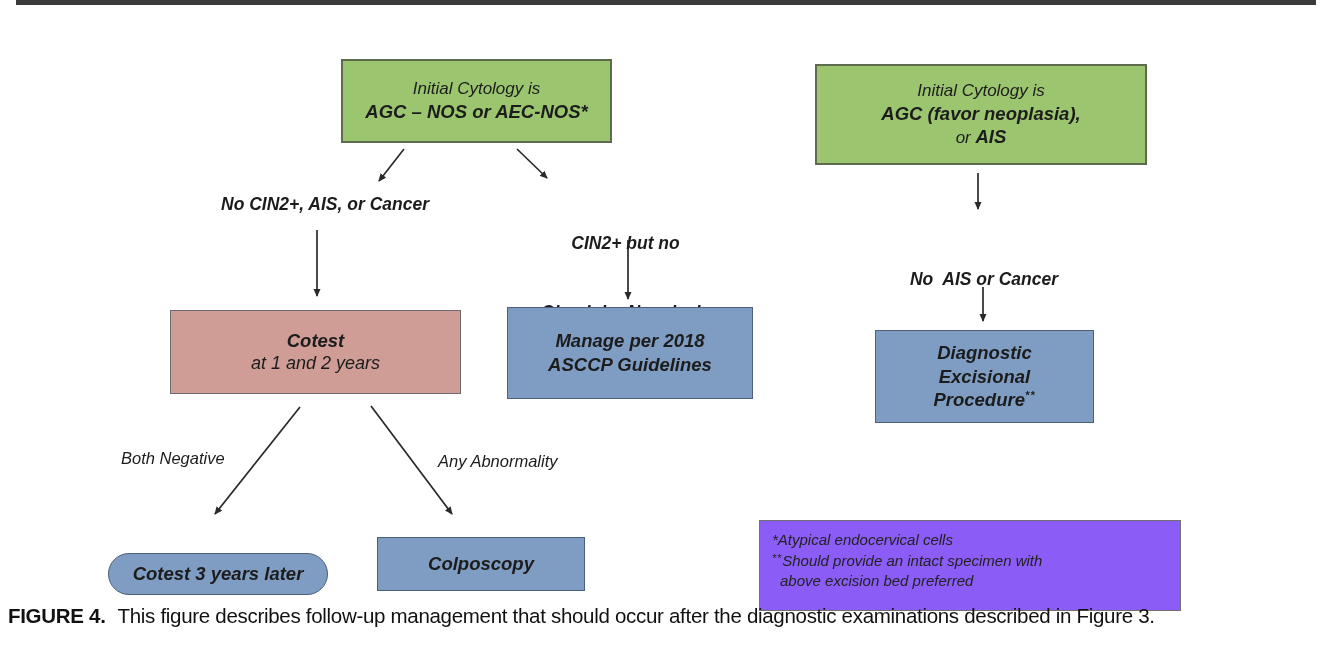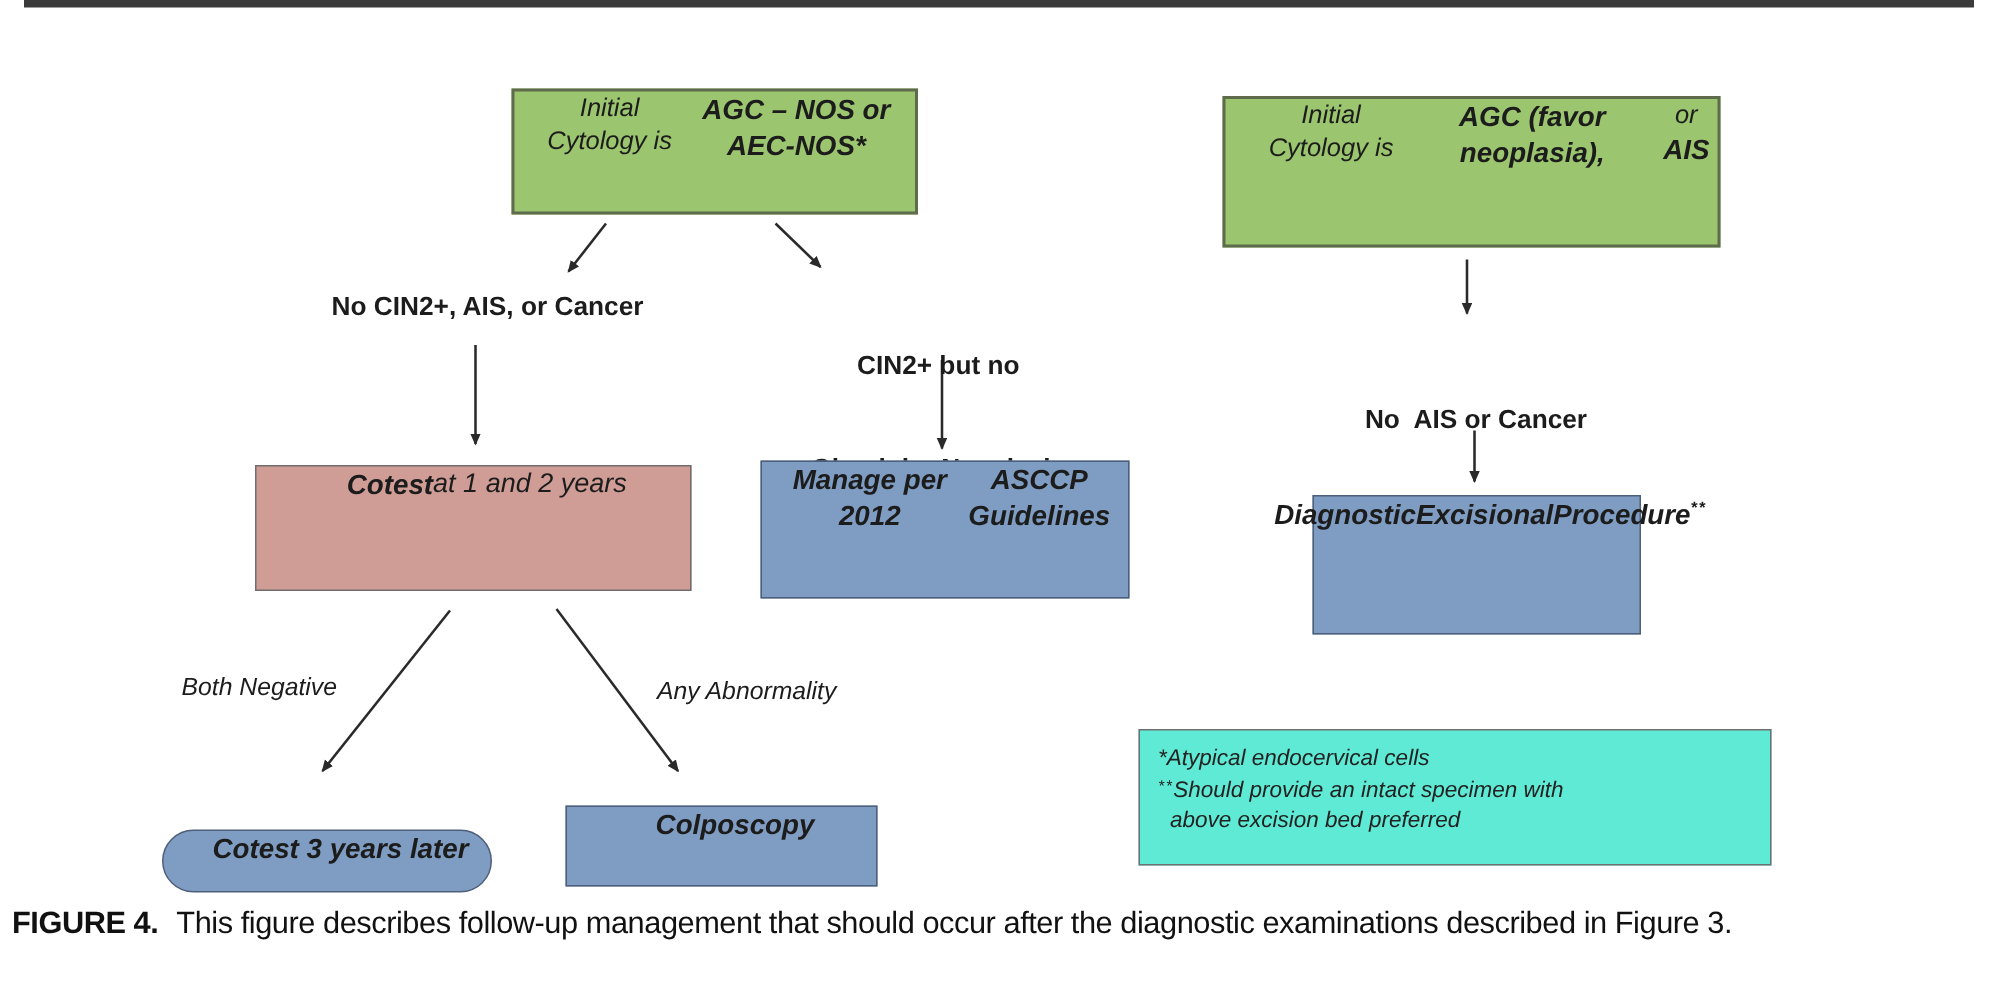--- a/index.html
+++ b/index.html
@@ -15,57 +15,57 @@
   .top-rule {
     position: absolute;
     left: 16px; top: 0; width: 1300px; height: 5px;
     background: #3b3b3b;
   }
   .arrow-layer { position: absolute; left: 0; top: 0; width: 1334px; height: 656px; }
 
   .node {
     position: absolute;
     display: flex;
-    flex-direction: row;
-    align-items: flex-start;
+    flex-direction: column;
+    align-items: center;
     justify-content: center;
     text-align: center;
     font-style: italic;
     line-height: 1.28;
     box-sizing: border-box;
-    padding-left: 18px;
   }
   .node-green { background: #9cc56f; border: 2px solid #5e6b4c; }
   .node-pink  { background: #cf9d96; border: 1.5px solid #6e6e6e; }
   .node-blue  { background: #7f9dc2; border: 1.5px solid #4e5f7b; }
 
   .t-reg  { font-size: 17px; font-weight: 400; }
   .t-bold { font-size: 18.5px; font-weight: 700; }
 
   .flow-label {
     position: absolute;
     text-align: center;
+    font-style: italic;
     font-weight: 700;
     font-size: 17.5px;
     line-height: 1.32;
     white-space: pre-wrap;
   }
   .edge-label {
     position: absolute;
     font-style: italic;
     font-weight: 400;
     font-size: 16.5px;
   }
 
   .supmark { font-size: 11px; font-weight: 700; vertical-align: 7px; letter-spacing: 1px; }
 
   .note-box {
     position: absolute;
-    left: 759px; top: 486px; width: 422px; height: 91px;
-    background: #5eead4;
+    left: 759px; top: 520px; width: 422px; height: 91px;
+    background: #8b5cf6;
     border: 1.5px solid #707070;
     box-sizing: border-box;
     padding: 9px 10px 6px 12px;
     font-style: italic;
     font-size: 15px;
     line-height: 1.38;
     color: #222;
   }
   .note-line { white-space: nowrap; }
   .note-indent { padding-left: 8px; }
@@ -130,21 +130,21 @@
     <div style="white-space:pre;">No  AIS or Cancer</div>
     <div>by Colposcopy/Biopsy</div>
   </div>
 
   <div class="node node-pink" style="left:170px; top:310px; width:291px; height:84px;">
     <div class="t-bold">Cotest</div>
     <div class="t-reg" style="font-size:18px;">at 1 and 2 years</div>
   </div>
 
   <div class="node node-blue" style="left:507px; top:307px; width:246px; height:92px;">
-    <div class="t-bold">Manage per 2012</div>
+    <div class="t-bold">Manage per 2018</div>
     <div class="t-bold">ASCCP Guidelines</div>
   </div>
 
   <div class="node node-blue" style="left:875px; top:330px; width:219px; height:93px;">
     <div class="t-bold">Diagnostic</div>
     <div class="t-bold">Excisional</div>
     <div class="t-bold">
       <span>Procedure</span><span class="supmark">**</span>
     </div>
   </div>

